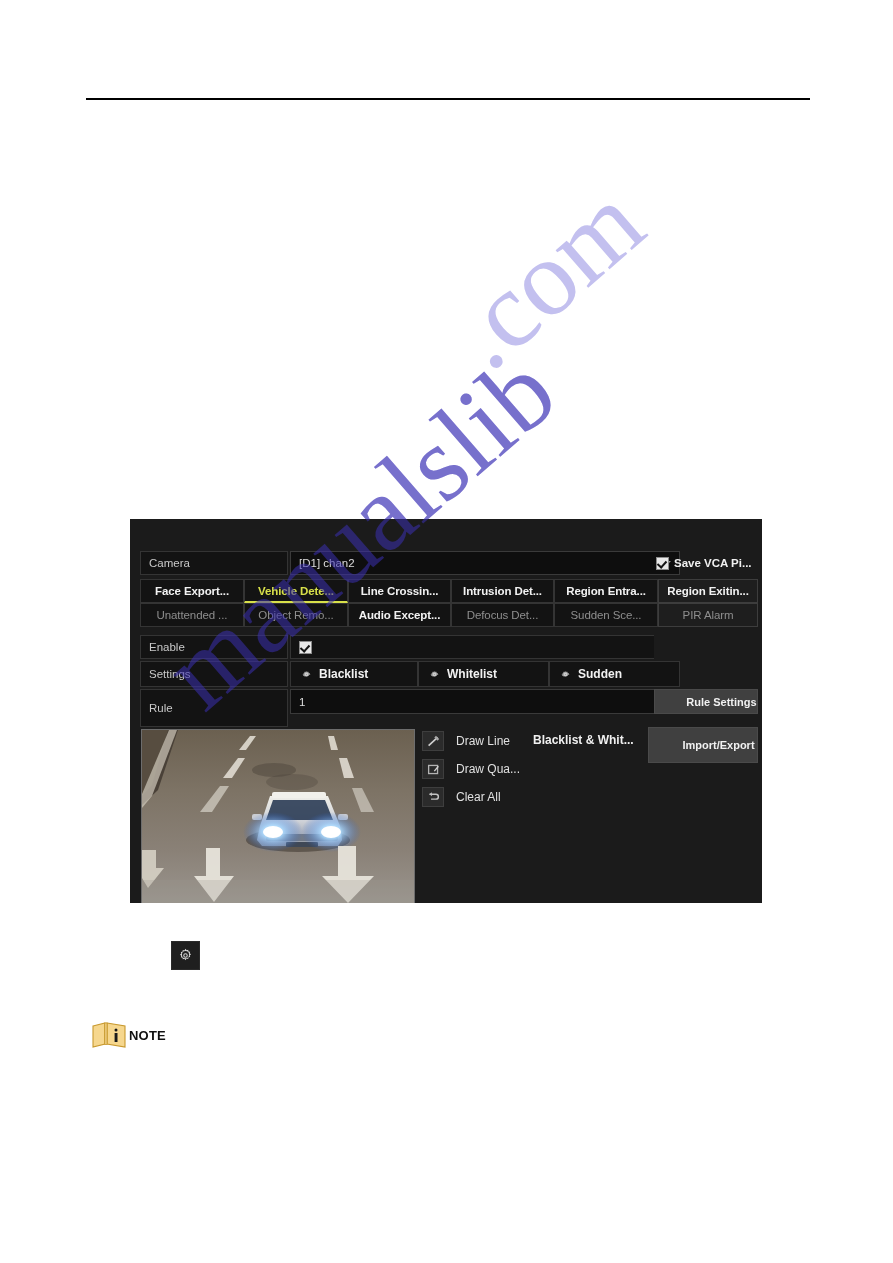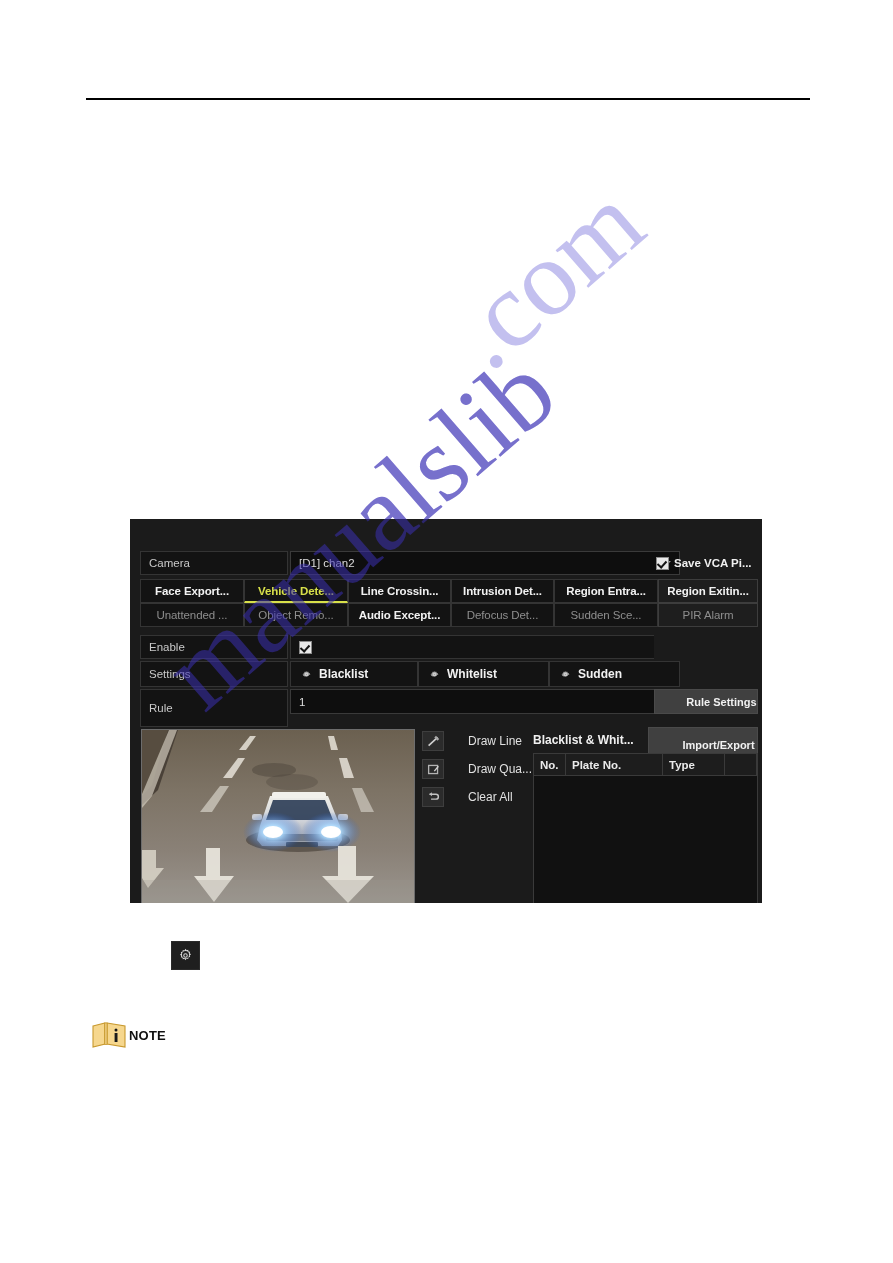--- a/index.html
+++ b/index.html
@@ -254,21 +254,21 @@
     box-sizing: border-box;
     overflow: hidden;
     background: #2a2622;
   }
 
   
   .drawbtn {
     position: absolute;
     display: flex;
     align-items: center;
-    gap: 24px;
+    gap: 12px;
     color: #e0e0e0;
     font-size: 12px;
     white-space: nowrap;
     justify-content: center;
   }
   .drawicon {
     width: 22px; height: 20px;
     background: #2b2b2b;
     border: 1px solid #3e3e3e;
     box-sizing: border-box;
@@ -528,28 +528,20 @@
             <path d="M3 4 H11 A3 3 0 0 1 11 10 H5" stroke="#c2c2c2" stroke-width="1.8" fill="none"></path>
             <path d="M6 1.5 L3 4 L6 6.5 Z" fill="#c2c2c2"></path>
           </svg>
       </span>
       <span>Clear All</span>
     </div>
 
     <div class="bw-tab">Blacklist &amp; Whit...</div>
     <div class="btn ie-btn">Import/Export</div>
 
-    <div class="listbox">
-      <div class="lhead">
-        <div class="lh-no">No.</div>
-        <div class="lh-plate">Plate No.</div>
-        <div class="lh-type">Type</div>
-        <div class="lh-pad"></div>
-      </div>
-    </div>
 
   </div>
 </div>
 
 <div class="watermark wm-manuals-over">manualslib</div>
 
 <div class="gear-button">
   <svg width="17" height="17" viewBox="0 0 24 24">
     <path fill="#d9d9d9" d="M12 15.2a3.2 3.2 0 110-6.4 3.2 3.2 0 010 6.4zm0-4.9a1.7 1.7 0 100 3.4 1.7 1.7 0 000-3.4z"></path>
     <path fill="#d9d9d9" d="M12 2.6l1.5 1.9 2.3-.7.4 2.4 2.4.4-.7 2.3 1.9 1.5-1.9 1.5.7 2.3-2.4.4-.4 2.4-2.3-.7L12 18.6l-1.5-1.9-2.3.7-.4-2.4-2.4-.4.7-2.3L4.2 10.8l1.9-1.5-.7-2.3 2.4-.4.4-2.4 2.3.7L12 2.6zm0 3.2a5 5 0 100 10 5 5 0 000-10z"></path>

